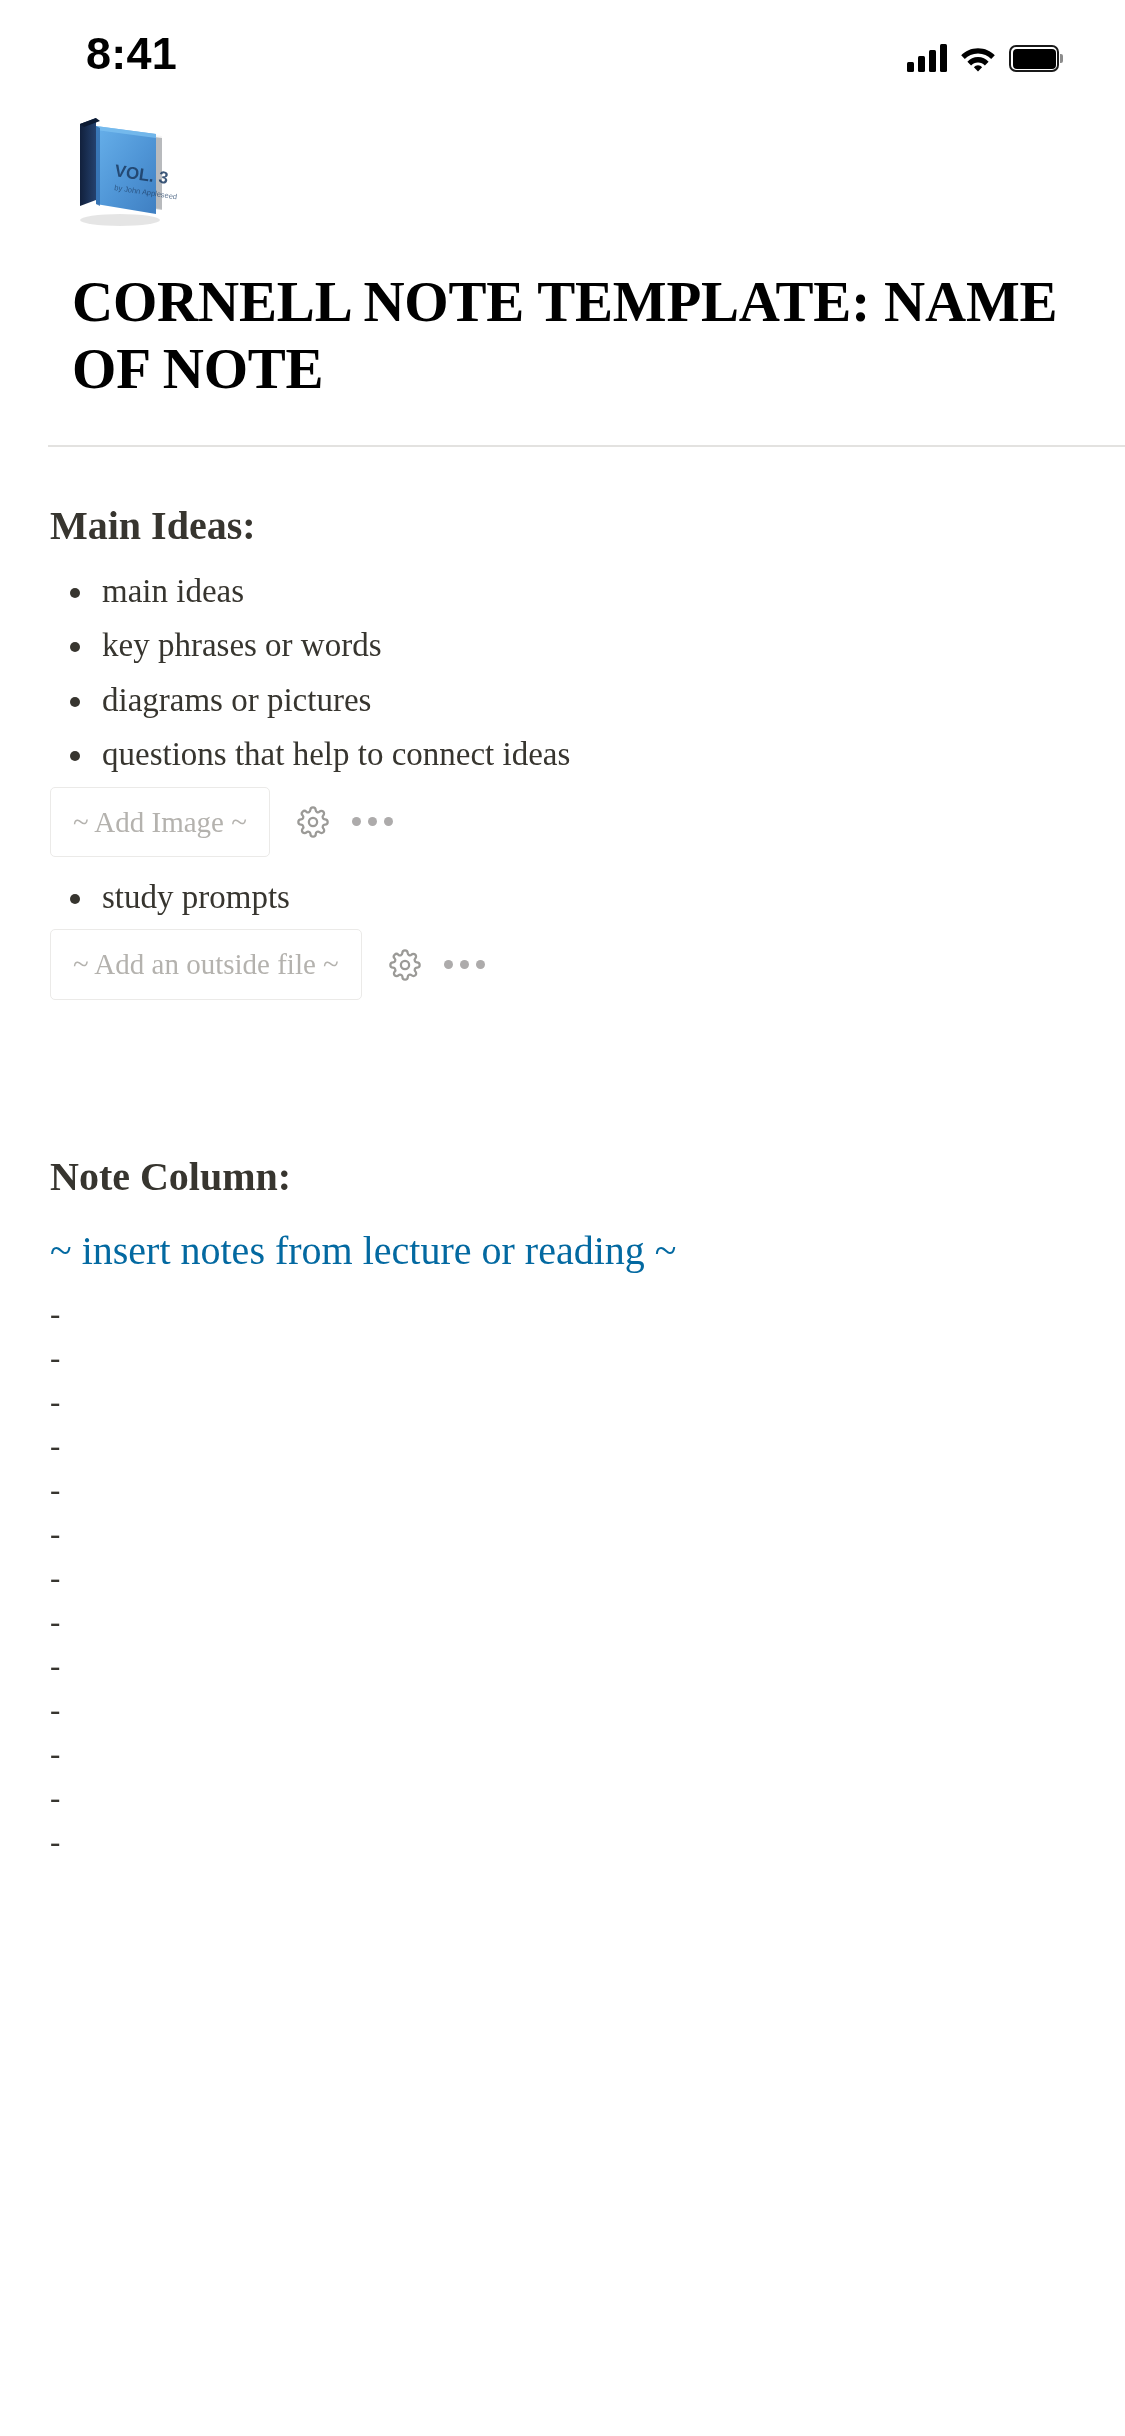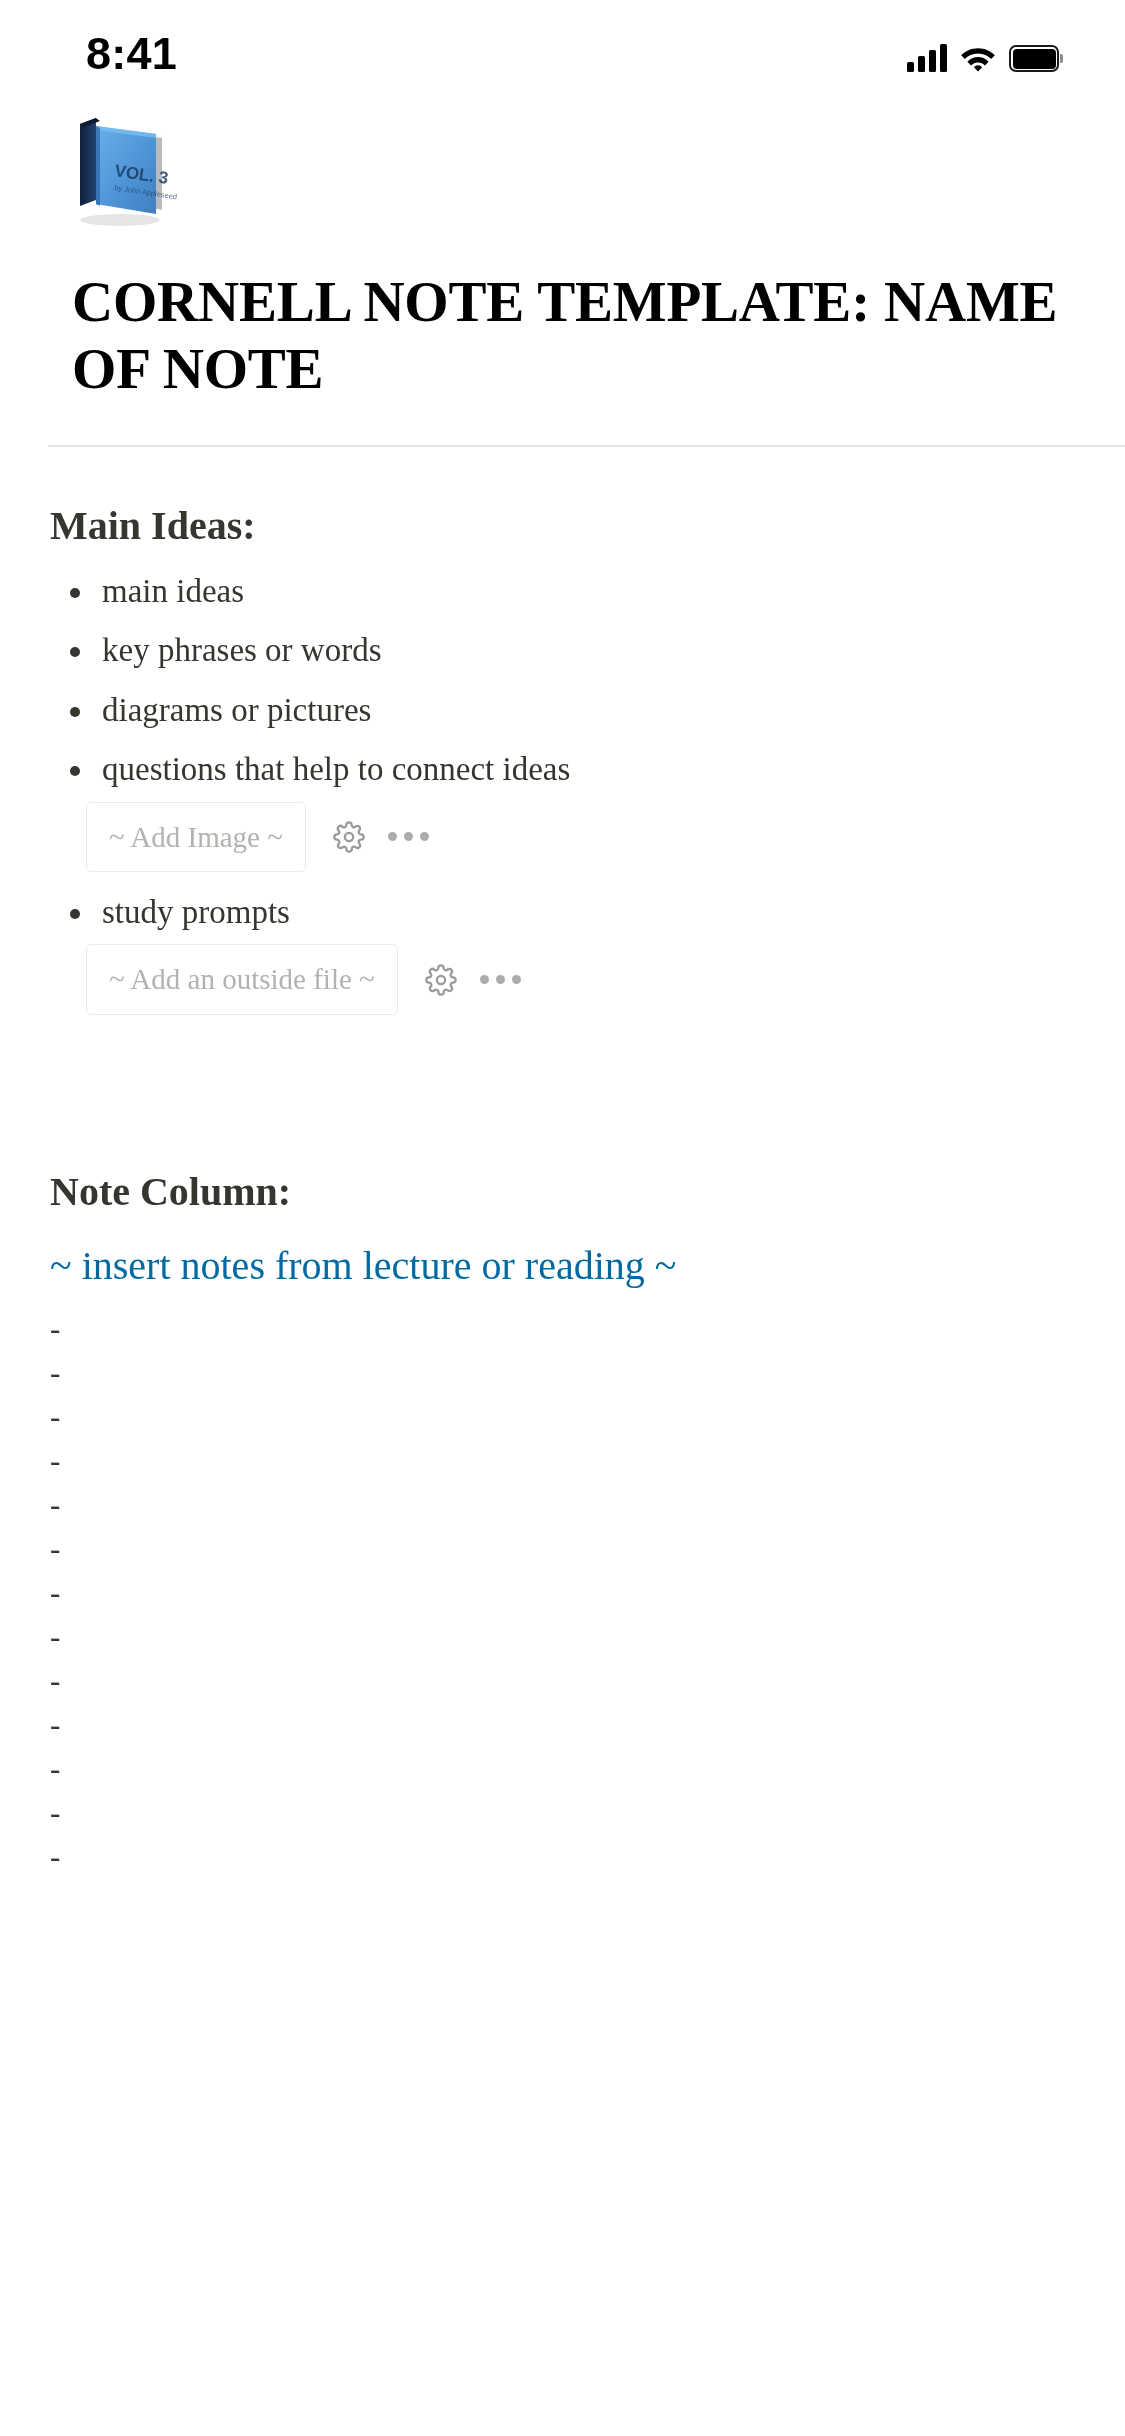--- a/index.html
+++ b/index.html
@@ -124,21 +124,20 @@
     padding:0;
   }
   ul.bullets li {
     position:relative;
     padding-left:52px;
     font-size:33px;
     line-height:1.35;
     color:#37352f;
     margin-bottom:10px;
     min-height:43px;
-    margin-top:15px;
   }
   ul.bullets li::before {
     content:"";
     position:absolute;
     left:20px;
     top:19px;
     width:10px;
     height:10px;
     background:#37352f;
     border-radius:50%;
@@ -153,21 +152,20 @@
   }
   .embed-box {
     border:1.6px solid #ebeae8;
     border-radius:5px;
     padding:16px 22px;
     font-size:29px;
     line-height:1.25;
     color:#b4b2ae;
     background:#ffffff;
     white-space:nowrap;
-    margin-left:36px;
   }
   .embed-gear {
     margin-left:26px;
     width:34px;
     height:34px;
     flex:none;
     display:flex;
     align-items:center;
     justify-content:center;
   }

